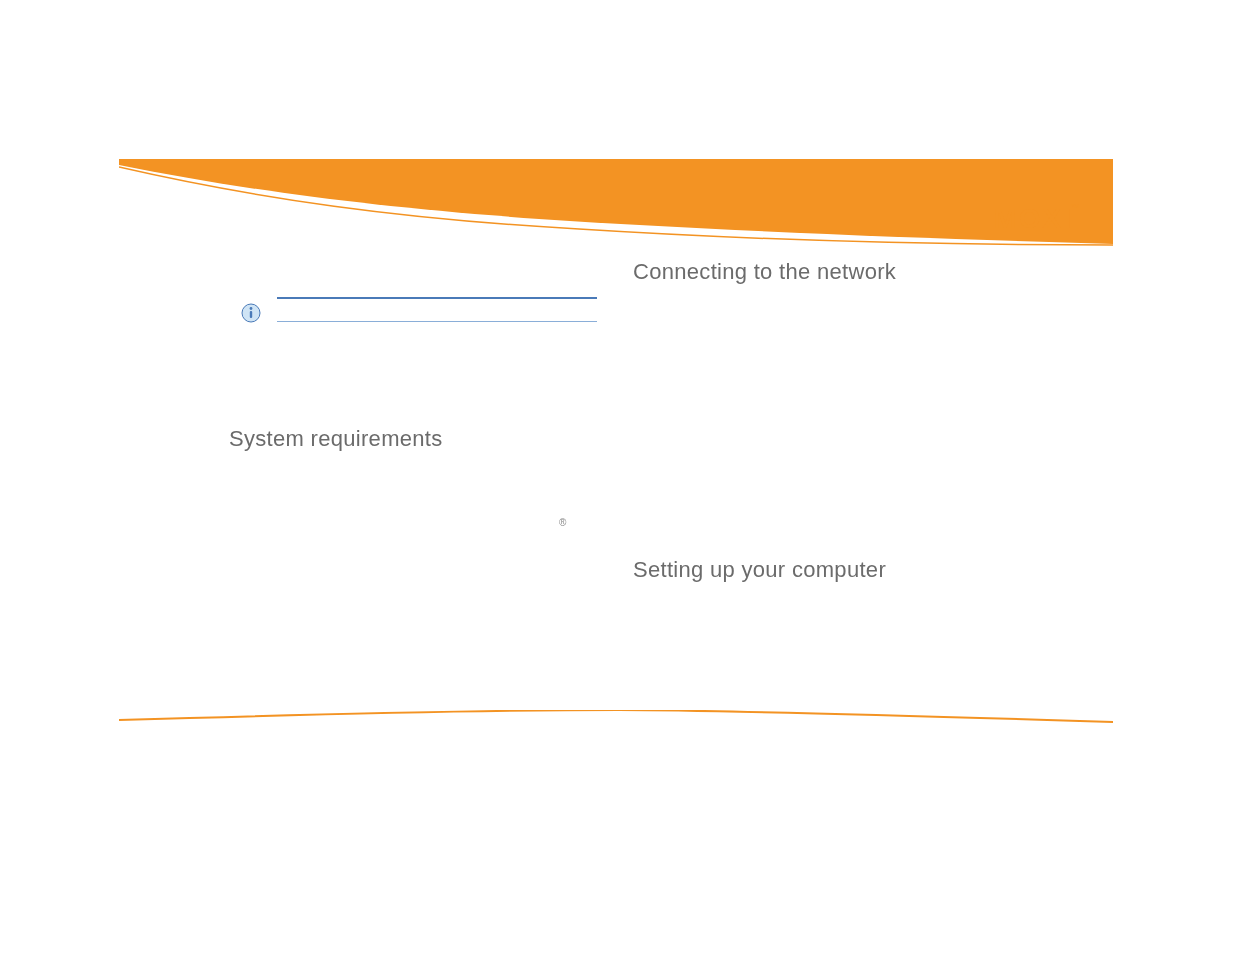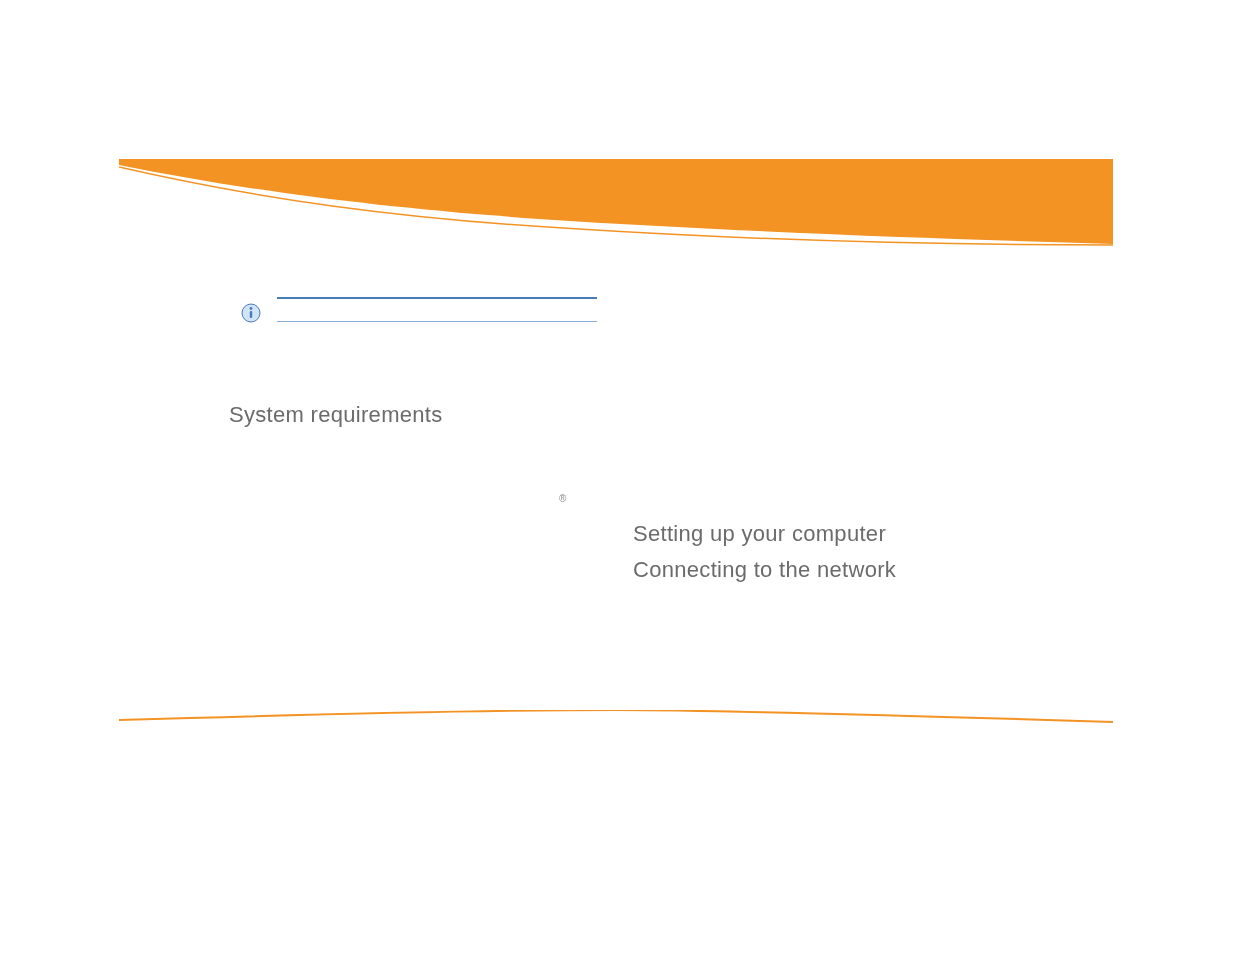--- a/index.html
+++ b/index.html
@@ -86,21 +86,21 @@
       height: 1px;
       background: #8aaed8;
     }
     .heading {
       font-size: 22px;
       color: #6b6b6b;
       font-weight: 400;
       letter-spacing: 0.3px;
     }
     .h-systemreq {
-      margin-top: 80px;
+      margin-top: 104px;
     }
     .reg-mark {
       position: absolute;
       margin-top: 65px;
       left: 330px;
       font-size: 10px;
       color: #888;
     }
     .h-connecting {
       margin-top: 10px;
@@ -147,22 +147,22 @@
           <div class="info-line"></div>
           <div class="info-line thin"></div>
         </div>
       </div>
 
       <div class="heading h-systemreq">System requirements</div>
       <span class="reg-mark">®</span>
     </div>
 
     <div class="col-right">
+      <div class="heading h-connecting">Connecting to the network</div>
       <div class="heading h-setup">Setting up your computer</div>
-      <div class="heading h-connecting">Connecting to the network</div>
     </div>
 
   </div>
 
   <div class="footer-line">
     <svg width="994" height="16" viewBox="0 0 994 16">
       <path d="M0,10 C200,4 400,0 500,0 C600,0 800,6 994,12" fill="none" stroke="#f39323" stroke-width="2"></path>
     </svg>
   </div>
 

